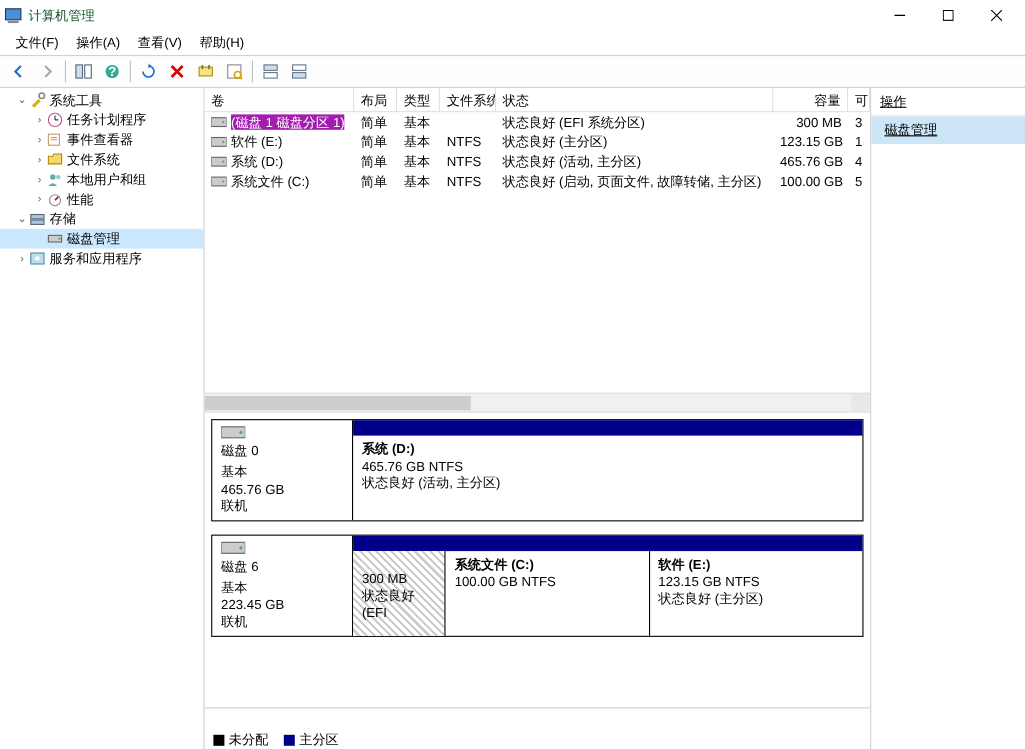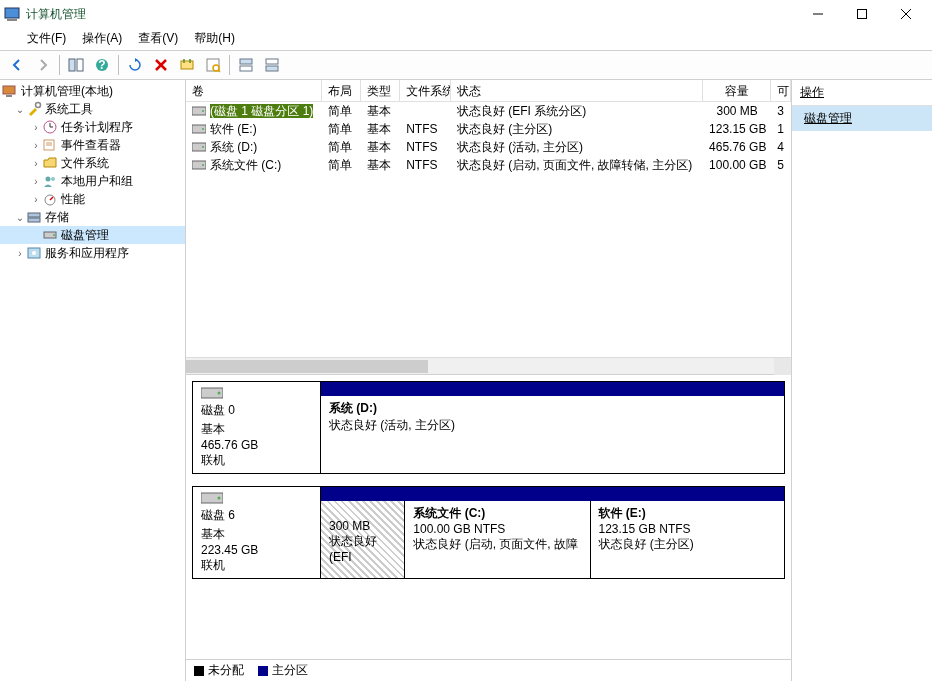--- a/index.html
+++ b/index.html
@@ -6,21 +6,21 @@
 body { width: 932px; height: 681px; background: #fff; overflow: hidden; display: flex; flex-direction: column; }
 
 
 .titlebar { height: 28px; display: flex; align-items: center; padding: 0 4px; }
 .titlebar .app-icon { width: 16px; height: 16px; margin-right: 6px; display:inline-block; }
 .titlebar .title { flex: 1; color: #14532d; }
 .win-controls { display: flex; }
 .win-btn { width: 44px; height: 28px; display:flex; align-items:center; justify-content:center; cursor:pointer; color:#000; }
 
 
-.menubar { height: 22px; display: flex; padding: 0 19px; border-bottom:none; }
+.menubar { height: 22px; display: flex; align-items: center; padding: 0 6px; border-bottom:none; }
 .menu-item { padding: 2px 8px; cursor:pointer; }
 
 
 .toolbar { height: 30px; border-top:1px solid #d0d0d0; border-bottom:1px solid #d0d0d0; display:flex; align-items:center; padding:0 4px; background:#fdfdfd; }
 .tool-btn { width:24px; height:24px; margin:0 1px; display:flex; align-items:center; justify-content:center; cursor:pointer; border:1px solid transparent; }
 .tool-sep { width:1px; height:20px; background:#c0c0c0; margin:0 3px; }
 
 
 .main-layout { flex:1; display:flex; min-height:0; }
 .tree-panel { width:186px; border-right:1px solid #d0d0d0; overflow:auto; padding:2px 0; }
@@ -34,21 +34,21 @@
 .tree-icon { width:16px; height:16px; margin:0 3px 0 0; display:inline-block; }
 .tree-indent-1 { padding-left: 14px; }
 .tree-indent-2 { padding-left: 30px; }
 
 
 .volume-list { height: 295px; border-bottom:1px solid #d0d0d0; display:flex; flex-direction:column; }
 .vl-header { display:flex; background:#fff; border-bottom:1px solid #e0e0e0; height:22px; }
 .vl-header-cell { padding:3px 6px; border-right:1px solid #e0e0e0; cursor:pointer; overflow:hidden; white-space:nowrap; }
 .vl-body { flex:1; overflow:auto; }
 .vl-row { display:flex; height:18px; align-items:center; cursor:pointer; }
-.vl-row.selected .vl-cell:first-child span.seltext { background:#4d7c0f; color:#fff; }
+.vl-row.selected .vl-cell:first-child span.seltext { background:#a21caf; color:#fff; }
 .vl-cell { padding:1px 6px; overflow:hidden; white-space:nowrap; text-overflow:clip; }
 .vl-cell .disk-ico { width:14px;height:12px;display:inline-block;vertical-align:middle;margin-right:4px; }
 .hscroll-placeholder { height:17px; background:#f0f0f0; border-top:1px solid #dcdcdc; position:relative; }
 .hscroll-placeholder::before { content:""; position:absolute; right:0; top:0; width:17px; height:17px; background:#e8e8e8; }
 .hscroll-thumb { position:absolute; left:0; top:2px; height:13px; width:40%; background:#cdcdcd; }
 
 
 .disk-graph { flex:1; overflow:auto; padding:6px; }
 .disk-block { display:flex; margin-bottom:12px; border:1px solid #000; position:relative; }
 .disk-label { width:128px; padding:4px 8px; border-right:1px solid #000; display:flex; flex-direction:column; }
@@ -56,37 +56,37 @@
 .disk-label .disk-name { font-weight:normal; margin-bottom:2px;}
 .disk-parts { flex:1; display:flex; flex-direction:column; }
 .disk-parts-header { height:14px; background:#00008b; }
 .disk-parts-row { flex:1; display:flex; }
 .part { border-left:1px solid #000; padding:4px 8px; overflow:hidden; position:relative; }
 .part:first-child { border-left:none; }
 .part-title { font-weight:bold; }
 .part.hatched { background: repeating-linear-gradient(45deg,#fff,#fff 3px,#ccc 3px,#ccc 5px); }
 
 
-.legend { height:22px; border-top:1px solid #d0d0d0; display:flex; align-items:center; padding:0 8px; gap:14px;}
+.legend { height:38px; border-top:1px solid #d0d0d0; display:flex; align-items:flex-end; padding:0 8px; gap:14px;}
 .legend-sw { width:10px;height:10px;display:inline-block;margin-right:4px;vertical-align:middle;}
 
 
 .actions-header { padding:4px 8px; border-bottom:1px solid #e0e0e0; font-weight:normal; }
 .actions-item { padding:4px 12px; cursor:pointer; }
 .actions-item.main { background:#cde6f7; }
 .actions-sub { padding:4px 20px; cursor:pointer; }
 .actions-sub .tri { font-size:9px; color:#333; margin-right:4px; }
 
 
 .c-vol { width:140px; }
 .c-lay { width:40px; }
 .c-typ { width:40px; }
 .c-fs  { width:52px; }
 .c-stat{ width:260px; }
-.c-cap { width:70px; text-align:center; }
+.c-cap { width:70px; text-align:right; }
 .c-free{ width:20px; }
 
 svg { display:block; }
 </style>
 </head>
 <body>
 
 <div class="titlebar">
   <span class="app-icon">
     <svg width="16" height="16">
@@ -183,29 +183,20 @@
       <svg width="16" height="16">
         <rect x="2" y="2" width="12" height="5" fill="#fff" stroke="#678"></rect>
         <rect x="2" y="9" width="12" height="5" fill="#cde" stroke="#678"></rect>
       </svg>
     </div>
 </div>
 
 <div class="main-layout">
 
   <div class="tree-panel">
-    <div class="tree-item">
-      <span class="tree-icon">
-          <svg width="16" height="16">
-            <rect x="1" y="3" width="12" height="8" fill="#d88a3a" stroke="#955"></rect>
-            <rect x="4" y="12" width="6" height="2" fill="#888"></rect>
-          </svg>
-        </span>
-      <span>计算机管理(本地)</span>
-    </div>
     <div class="tree-item tree-indent-1">
       <span class="tree-chevron">⌄</span>
       <span class="tree-icon">
           <svg width="16" height="16">
             <path d="M3 13 L9 7 L11 9 L5 15 Z" fill="#e0b000"></path>
             <circle cx="12" cy="4" r="2.5" fill="none" stroke="#888" stroke-width="1.5"></circle>
           </svg>
         </span>
       <span>系统工具</span>
     </div>
@@ -372,20 +363,21 @@
             <span class="disk-name">磁盘 0</span>
             <span>基本</span>
             <span>465.76 GB</span>
             <span>联机</span>
           </div>
           <div class="disk-parts">
             <div class="disk-parts-header"></div>
             <div class="disk-parts-row">
               <div class="part" style="width: 100%;">
                 <div class="part-title">系统  (D:)</div>
+                <div>465.76 GB NTFS</div>
                 <div>状态良好 (活动, 主分区)</div>
               </div>
             </div>
           </div>
         </div>
         <div class="disk-block">
           <div class="disk-label">
             <span class="disk-ico2">
               <svg width="22" height="14">
                 <rect x="0" y="2" width="22" height="10" fill="#ccc" stroke="#666"></rect>
@@ -401,21 +393,20 @@
             <div class="disk-parts-header"></div>
             <div class="disk-parts-row">
               <div class="part hatched" style="width: 18%;">
                 <div>&nbsp;</div>
                 <div>300 MB</div>
                 <div>状态良好 (EFI</div>
               </div>
               <div class="part" style="width: 40%;">
                 <div class="part-title">系统文件  (C:)</div>
                 <div>100.00 GB NTFS</div>
-                <div>状态良好 (启动, 页面文件, 故障</div>
               </div>
               <div class="part" style="width: 42%;">
                 <div class="part-title">软件  (E:)</div>
                 <div>123.15 GB NTFS</div>
                 <div>状态良好 (主分区)</div>
               </div>
             </div>
           </div>
         </div>
       </div>

